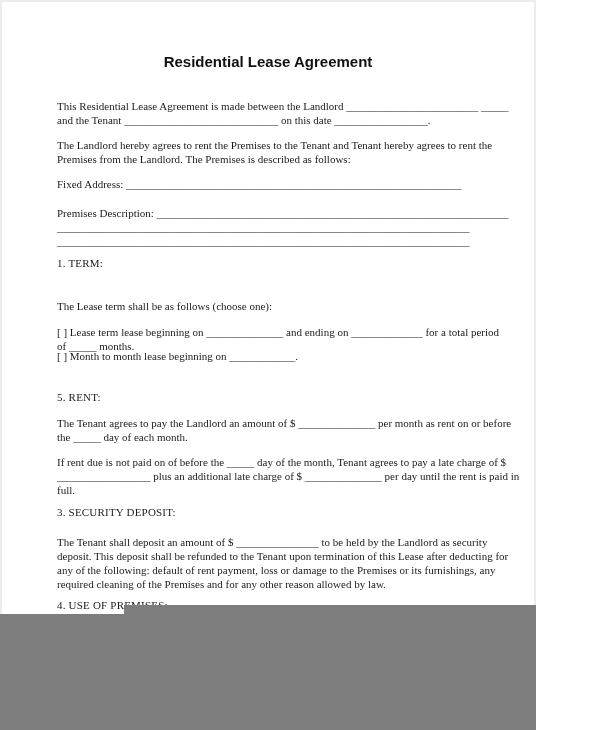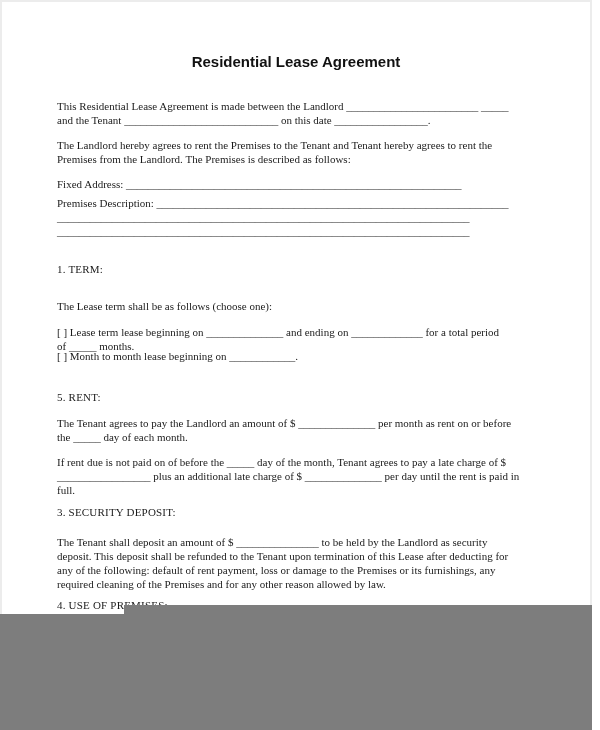--- a/index.html
+++ b/index.html
@@ -2,21 +2,21 @@
 <html><head>
 <meta charset="utf-8">
 <style>
   html, body {
     margin: 0;
     padding: 0;
     background: #ffffff;
   }
   .page {
     position: relative;
-    width: 592px;
+    width: 536px;
     height: 730px;
     background: #ffffff;
     overflow: hidden;
     font-family: "Liberation Sans", sans-serif;
     color: #1b1b1b;
   }
   .page-border {
     position: absolute;
     inset: 0;
     border: 2px solid #ececec;
@@ -75,25 +75,25 @@
   <div class="doc-title">Residential Lease Agreement</div>
 
   <div class="para" style="top:99px">This Residential Lease Agreement is made between the Landlord ________________________ _____
 and the Tenant ____________________________ on this date _________________.</div>
 
   <div class="para" style="top:138px">The Landlord hereby agrees to rent the Premises to the Tenant and Tenant hereby agrees to rent the
 Premises from the Landlord. The Premises is described as follows:</div>
 
   <div class="para" style="top:177px">Fixed Address: _____________________________________________________________</div>
 
-  <div class="para" style="top:196px">Premises Description: ________________________________________________________________
+  <div class="para" style="top:206px">Premises Description: ________________________________________________________________
 ___________________________________________________________________________
 ___________________________________________________________________________</div>
 
-  <div class="sec-heading" style="top:262px">1. TERM:</div>
+  <div class="sec-heading" style="top:256px">1. TERM:</div>
 
   <div class="para" style="top:299px">The Lease term shall be as follows (choose one):</div>
 
   <div class="para" style="top:325px">[ ] Lease term lease beginning on ______________ and ending on _____________ for a total period
 of _____ months.</div>
 
   <div class="para" style="top:349px">[ ] Month to month lease beginning on ____________.</div>
 
   <div class="sec-heading" style="top:390px">5. RENT:</div>
 

